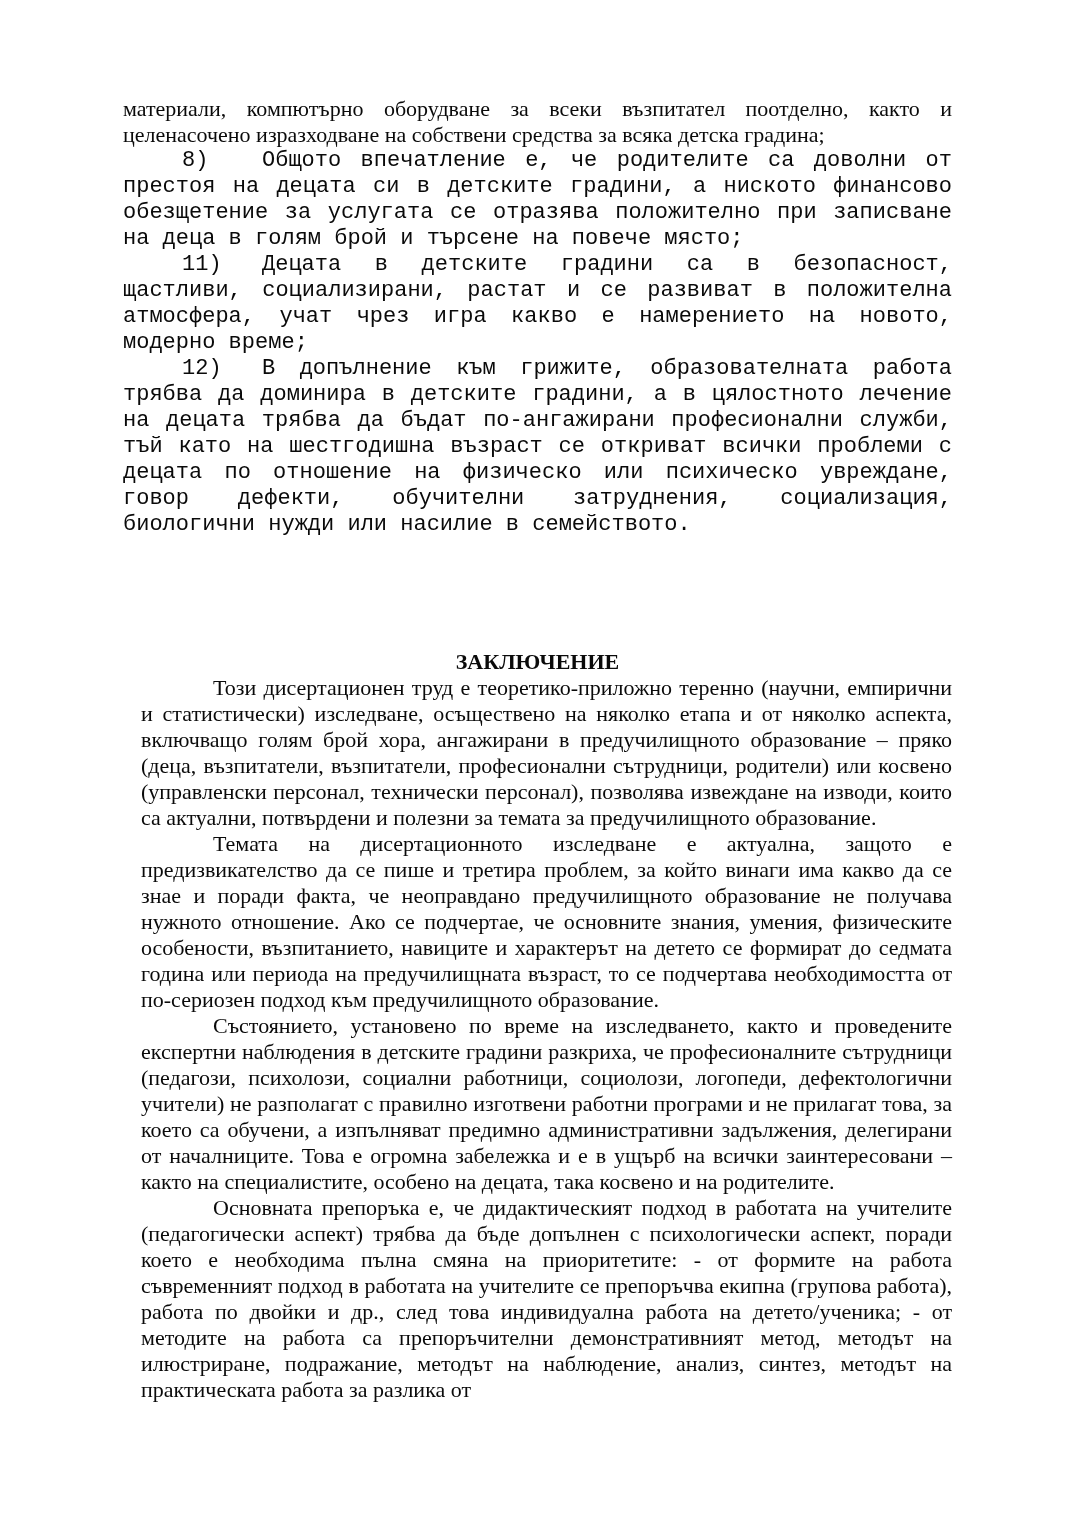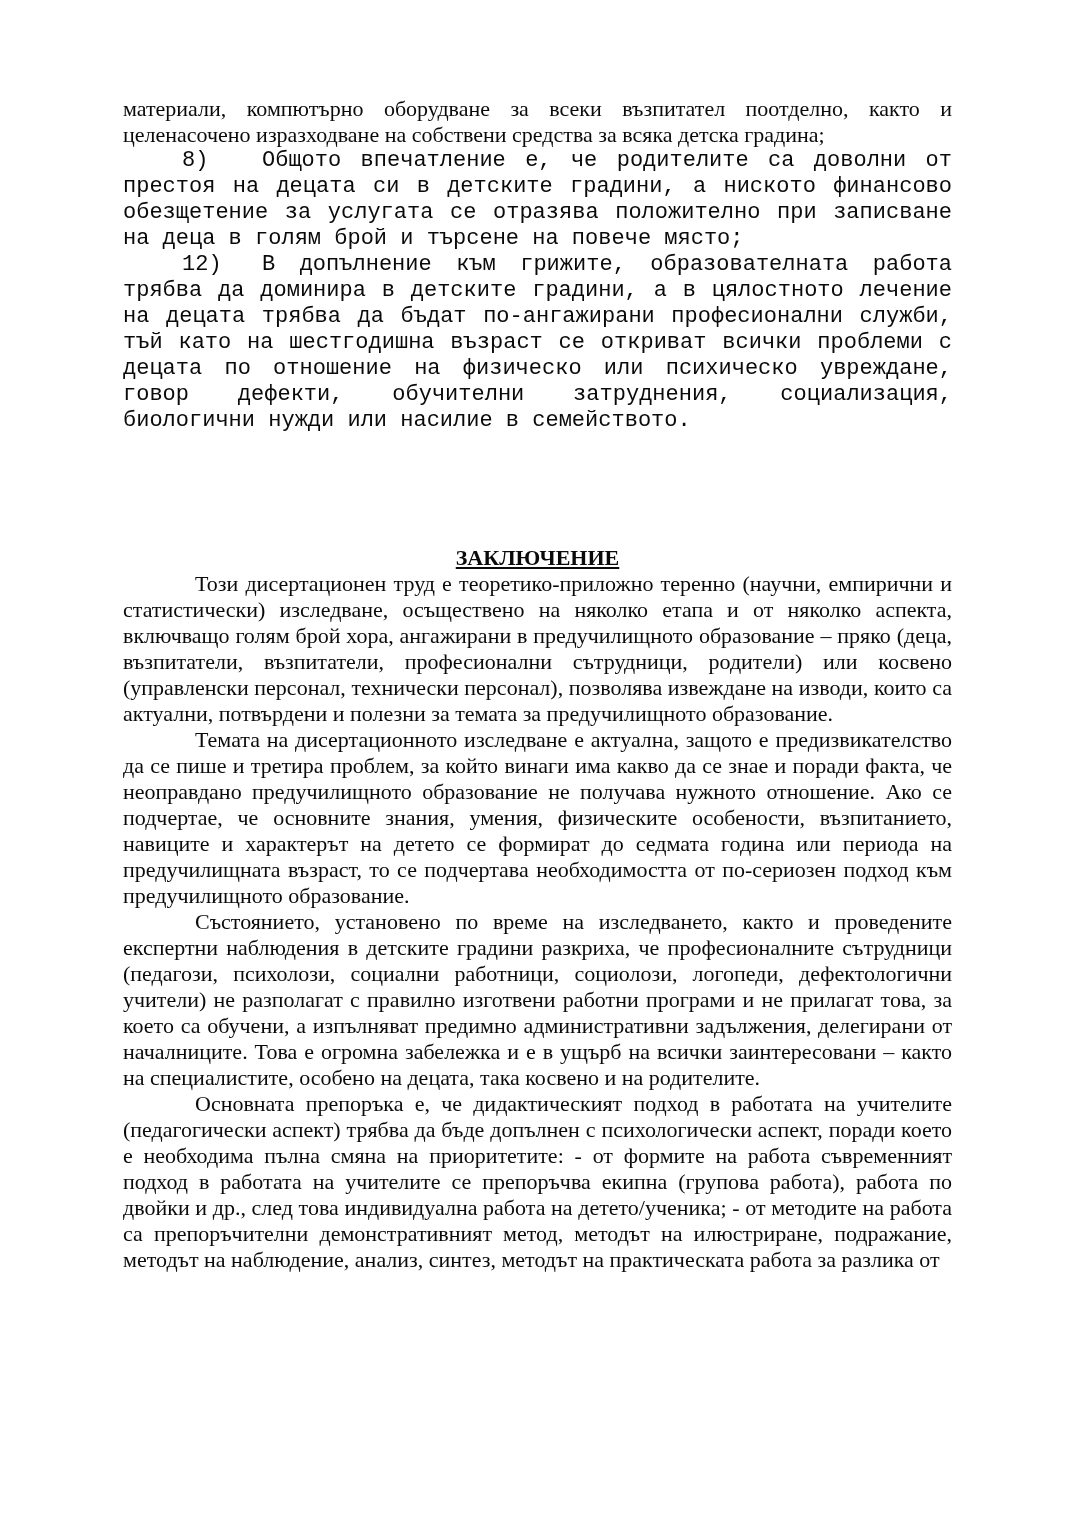--- a/index.html
+++ b/index.html
@@ -44,38 +44,39 @@
     text-align: left;
   }
   .heading {
     margin: 111px 0 0 0;
     padding: 0;
     font-size: 22px;
     line-height: 26px;
     font-weight: bold;
     text-align: center;
     text-indent: 0;
-    text-decoration: underline;
   }
   .para.concl {
     text-indent: 72px;
+    margin-left: 18px;
   }
 </style>
 </head>
 <body>
 
 <div class="page">
   <div class="content">
 
     <p class="para cont">материали, компютърно оборудване за всеки възпитател поотделно, както и целенасочено изразходване на собствени средства за всяка детска градина;</p>
 
     <p class="para item"><span class="num">8)</span><span class="itext">Общото впечатление е, че родителите са доволни от престоя на децата си в детските градини, а ниското финансово обезщетение за услугата се отразява положително при записване на деца в голям брой и търсене на повече място;</span></p>
 
 
 
+    <p class="para item"><span class="num">11)</span><span class="itext">Децата в детските градини са в безопасност, щастливи, социализирани, растат и се развиват в положителна атмосфера, учат чрез игра какво е намерението на новото, модерно време;</span></p>
 
     <p class="para item"><span class="num">12)</span><span class="itext">В допълнение към грижите, образователната работа трябва да доминира в детските градини, а в цялостното лечение на децата трябва да бъдат по-ангажирани професионални служби, тъй като на шестгодишна възраст се откриват всички проблеми с децата по отношение на физическо или психическо увреждане, говор дефекти, обучителни затруднения, социализация, биологични нужди или насилие в семейството.</span></p>
 
     <h2 class="heading">ЗАКЛЮЧЕНИЕ</h2>
 
     <p class="para concl">Този дисертационен труд е теоретико-приложно теренно (научни, емпирични и статистически) изследване, осъществено на няколко етапа и от няколко аспекта, включващо голям брой хора, ангажирани в предучилищното образование – пряко (деца, възпитатели, възпитатели, професионални сътрудници, родители) или косвено (управленски персонал, технически персонал), позволява извеждане на изводи, които са актуални, потвърдени и полезни за темата за предучилищното образование.</p>
 
     <p class="para concl">Темата на дисертационното изследване е актуална, защото е предизвикателство да се пише и третира проблем, за който винаги има какво да се знае и поради факта, че неоправдано предучилищното образование не получава нужното отношение. Ако се подчертае, че основните знания, умения, физическите особености, възпитанието, навиците и характерът на детето се формират до седмата година или периода на предучилищната възраст, то се подчертава необходимостта от по-сериозен подход към предучилищното образование.</p>
 
     <p class="para concl">Състоянието, установено по време на изследването, както и проведените експертни наблюдения в детските градини разкриха, че професионалните сътрудници (педагози, психолози, социални работници, социолози, логопеди, дефектологични учители) не разполагат с правилно изготвени работни програми и не прилагат това, за което са обучени, а изпълняват предимно административни задължения, делегирани от началниците. Това е огромна забележка и е в ущърб на всички заинтересовани – както на специалистите, особено на децата, така косвено и на родителите.</p>

